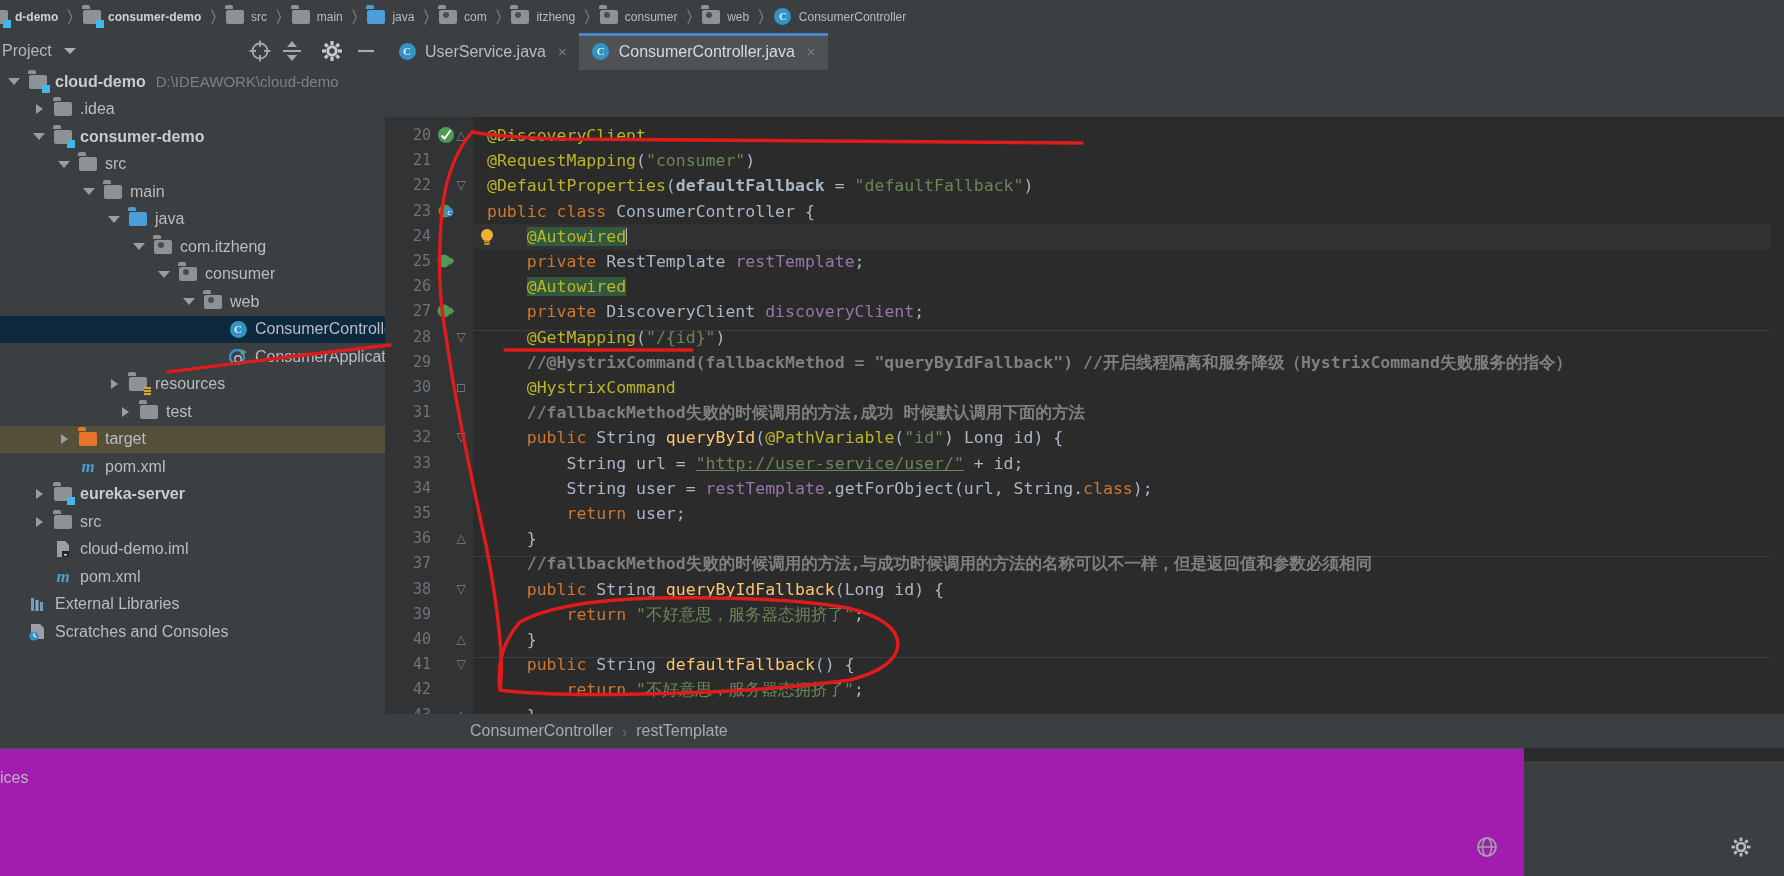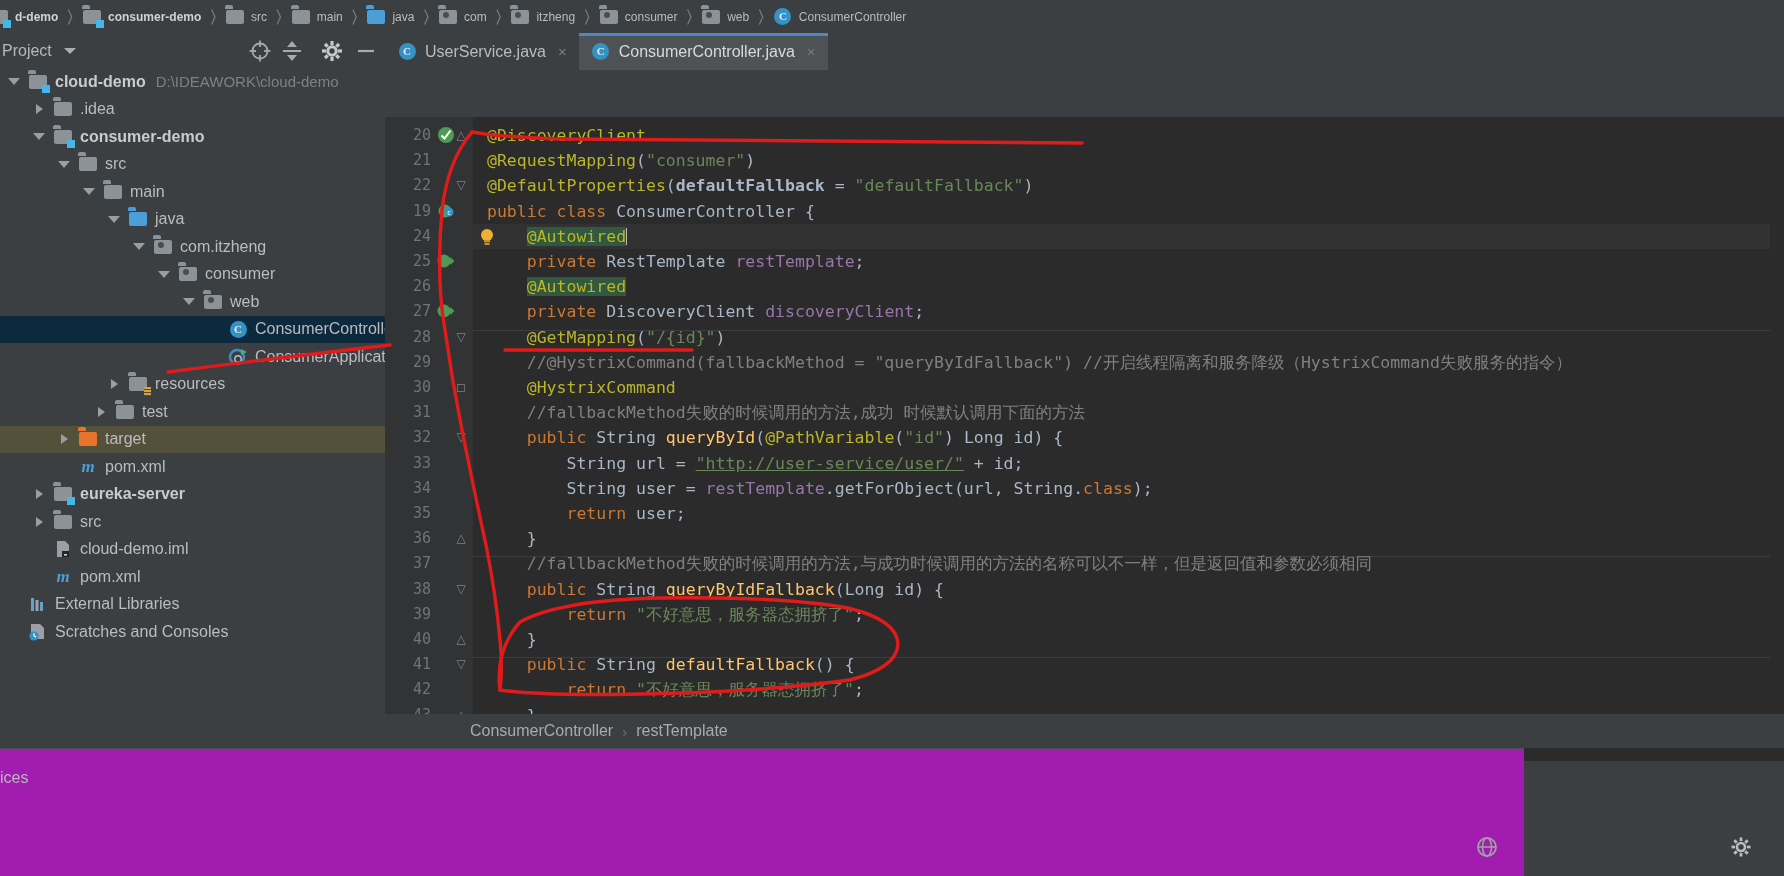--- a/index.html
+++ b/index.html
@@ -95,21 +95,21 @@
   }
   .num { position:absolute; width:46px; text-align:right; color:#707477; font-size:15px;
       font-family:"DejaVu Sans Mono", monospace; height:25.2px; line-height:25.2px; }
   .gico { position:absolute; width:18px; height:18px; left:52px; }
   .fold { position:absolute; left:70px; width:12px; height:25.2px; line-height:25.2px;
       color:#808386; font-size:12px; text-align:center;}
   
   .kw    { color:#cc7832; }
   .ann   { color:#bbb529; }
   .str   { color:#6a8759; }
-  .cmt   { color:#808080; }
+  .cmt   { color:#808080;font-weight:bold; }
   .fn    { color:#ffc66d; }
   .fld   { color:#9876aa; }
   .typ   { color:#a9b7c6; }
   .plain { color:#a9b7c6; }
   .link  { color:#6a8759; text-decoration:underline; }
   .hl-autowired { background:#32593d; }
   .caret-bar { display:inline-block; width:1px; height:17px; background:#bbb; vertical-align:-3px; }
   .linehl { position:absolute; left:0; right:0; height:25.2px; background:#323232; }
 
   
@@ -420,21 +420,21 @@
           <span class="arr-r"></span>
         </span>
         <span style="width: 6px; flex: 0 0 6px;"></span>
         <span class="ico" style="display: inline-flex; align-items: center; justify-content: center; width: 20px; height: 18px; position: relative; flex: 0 0 20px;">
           <span class="ico-folder">
             <span class="ico-res"></span>
           </span>
         </span>
         <span class="tlabel">resources</span>
       </div>
-      <div class="trow" style="padding-left: 93px;">
+      <div class="trow" style="padding-left: 117px;">
         <span class="arrow">
           <span class="arr-r"></span>
         </span>
         <span style="width: 6px; flex: 0 0 6px;"></span>
         <span class="ico" style="display: inline-flex; align-items: center; justify-content: center; width: 20px; height: 18px; position: relative; flex: 0 0 20px;">
           <span class="ico-folder"></span>
         </span>
         <span class="tlabel">test</span>
       </div>
       <div class="trow target" style="padding-left: 56px;">
@@ -528,21 +528,21 @@
     <div class="gutter">
         <div class="num" style="top: 6px; left: 0px;">20</div>
         <div class="gico" style="top: 9px;"><svg width="18" height="18" viewBox="0 0 18 18">
             <circle cx="9" cy="9" r="8" fill="#4f9a56"></circle>
             <path d="M4.5 9.5 L7.5 12.5 L13.5 4.5" stroke="#fff" stroke-width="2" fill="none"></path>
           </svg></div>
         <div class="fold" style="top: 6px;">△</div>
         <div class="num" style="top: 31.2px; left: 0px;">21</div>
         <div class="num" style="top: 56.4px; left: 0px;">22</div>
         <div class="fold" style="top: 56.4px;">▽</div>
-        <div class="num" style="top: 81.6px; left: 0px;">19</div>
+        <div class="num" style="top: 81.6px; left: 0px;">23</div>
         <div class="gico" style="top: 84.6px;"><svg width="18" height="18" viewBox="0 0 18 18">
             <circle cx="8" cy="9" r="6.5" fill="#4f9a56"></circle>
             <circle cx="12" cy="10" r="4.5" fill="#3592c4"></circle>
             <text x="10" y="13" font-size="7" fill="#fff" font-family="monospace">c</text>
           </svg></div>
         <div class="num" style="top: 106.8px; left: 0px;">24</div>
         <div class="num" style="top: 132px; left: 0px;">25</div>
         <div class="gico" style="top: 135px;"><svg width="18" height="18" viewBox="0 0 18 18">
             <circle cx="7" cy="9" r="6.5" fill="#4f9a56"></circle>
             <path d="M9 9 h7 M13 6 l3 3 l-3 3" stroke="#4f9a56" stroke-width="2" fill="none"></path>

